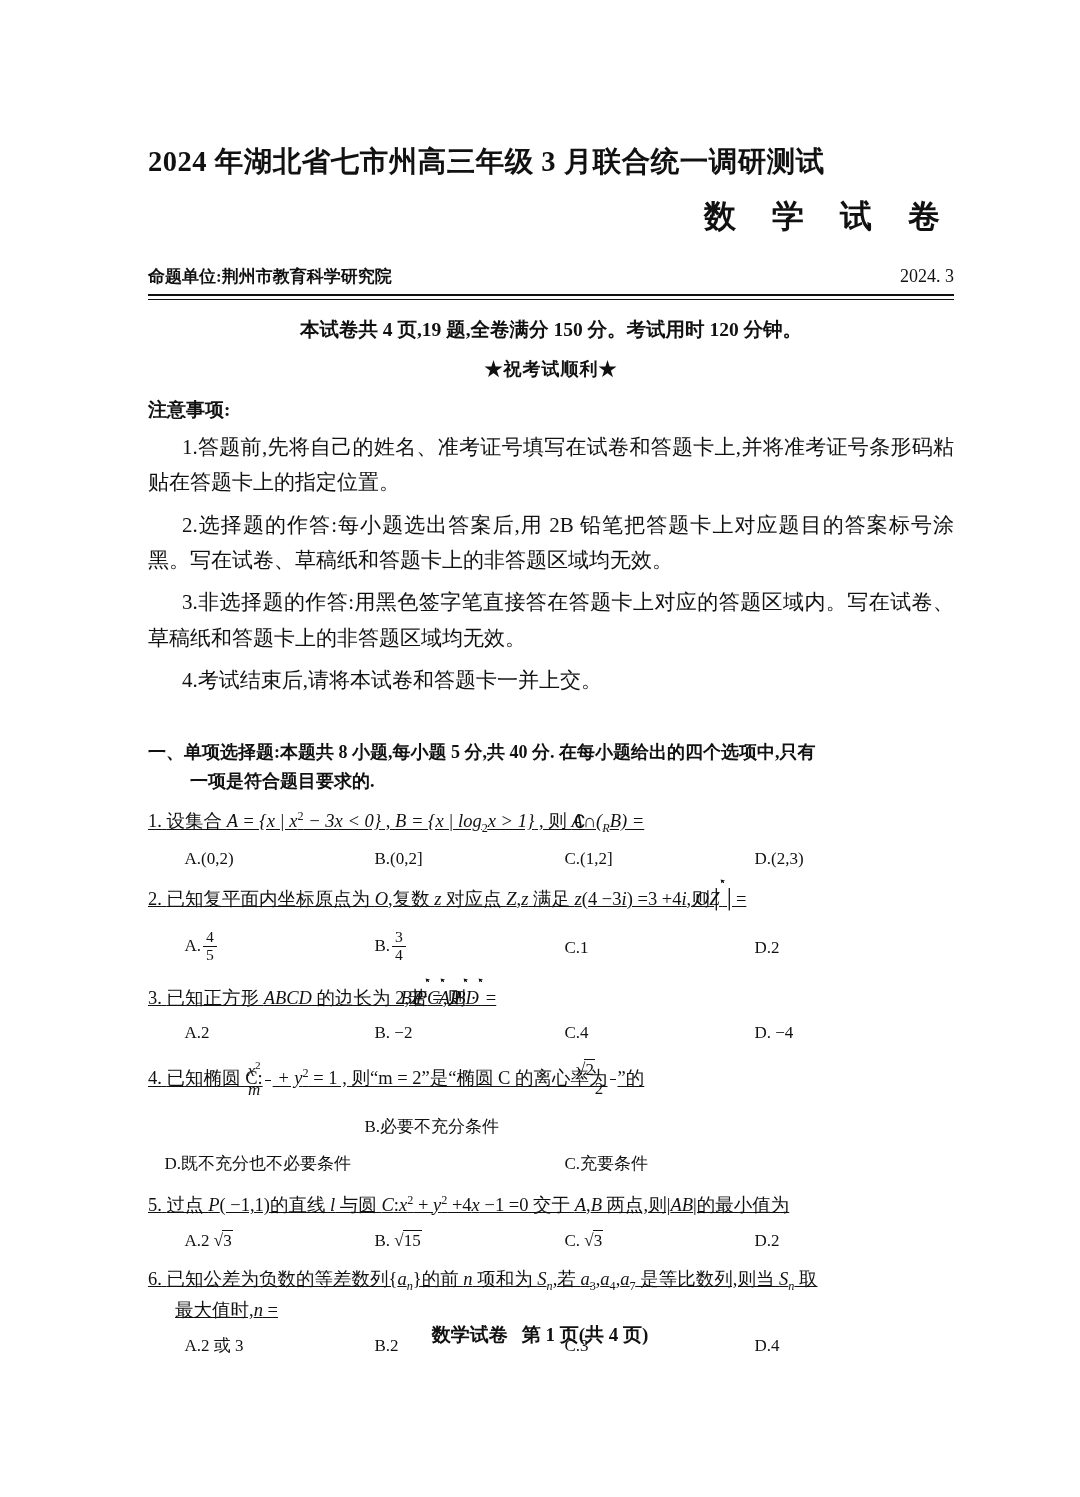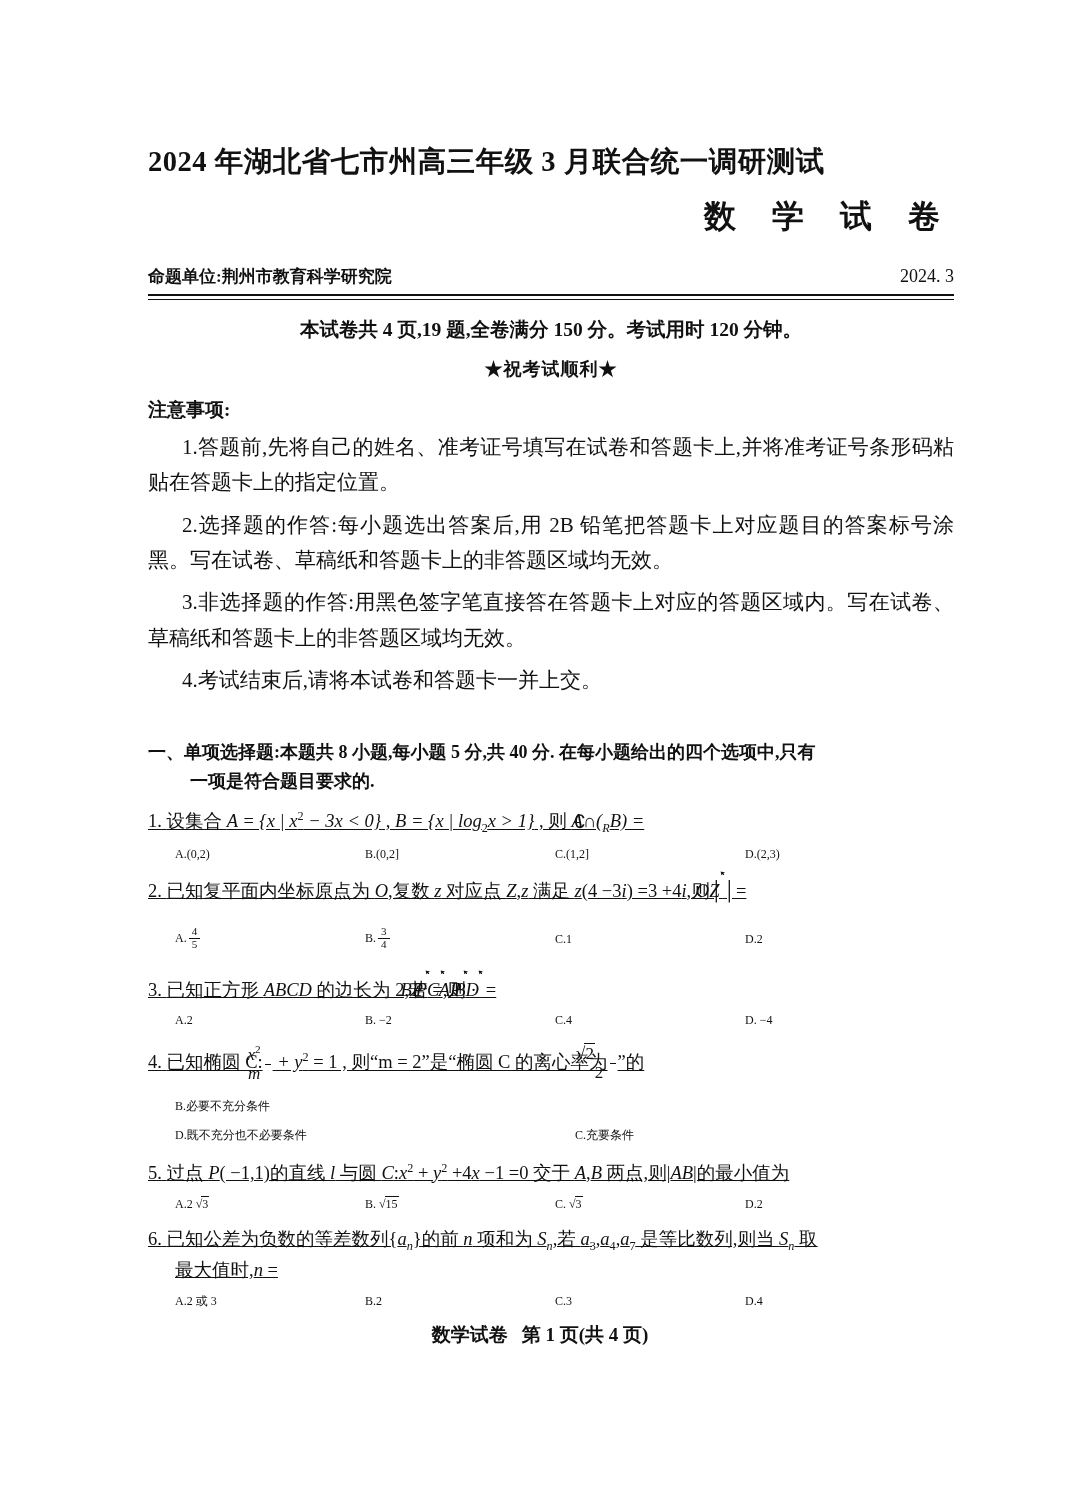--- a/index.html
+++ b/index.html
@@ -114,21 +114,22 @@
     text-indent: -27px;
     text-align: justify;
     text-decoration: underline;
   }
   .q-stem .cont { display:block; text-indent: 0; padding-left: 0; }
 
   .opts {
     display: flex;
     margin-top: 6px;
     padding-left: 27px;
-    font-size: 12px;
+    font-size: 17px;
+    justify-content: center;
   }
   .opts > .opt { flex: 0 0 190px; }
   .opts.tall { margin-top: 10px; align-items: center; min-height: 46px; }
   .opts.two > .opt { flex: 0 0 400px; }
   .opts.two { margin-top: 12px; }
   .opts.two.second { margin-top: 10px; }
 
   
   .mi { font-style: italic; font-family: "Liberation Serif", serif; }
   sub.sm { font-size: 0.66em; font-style: italic; }

